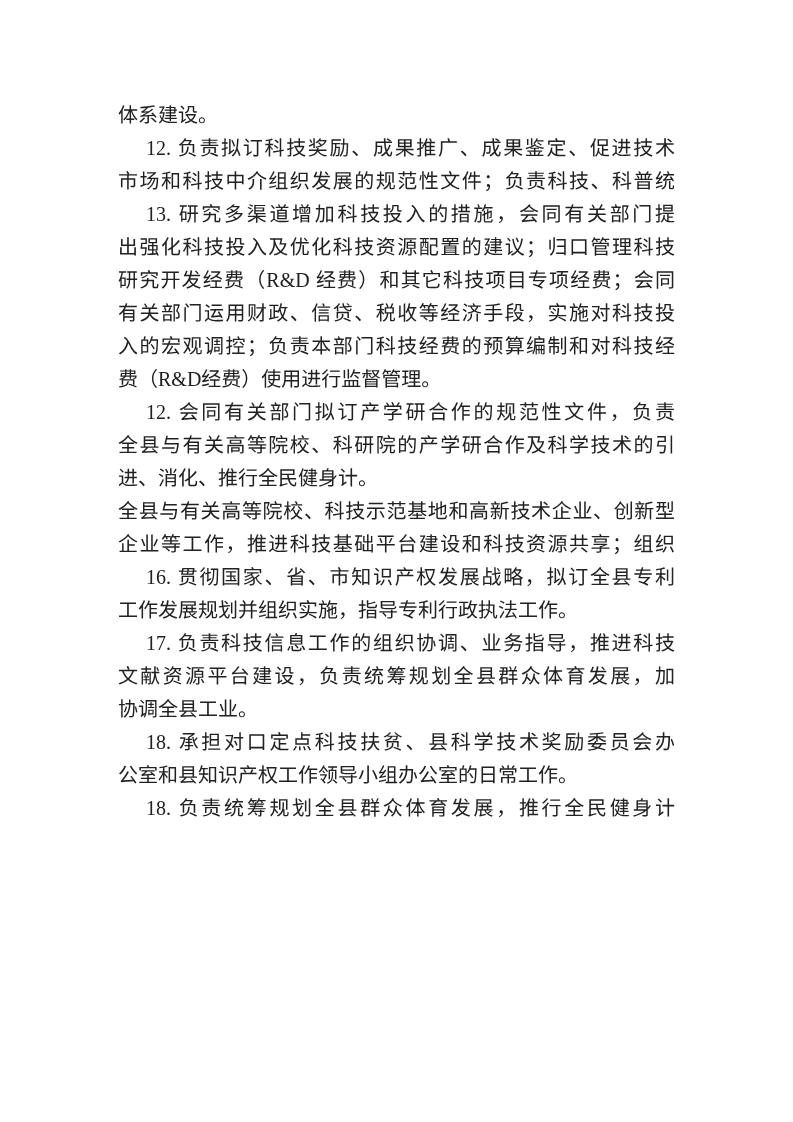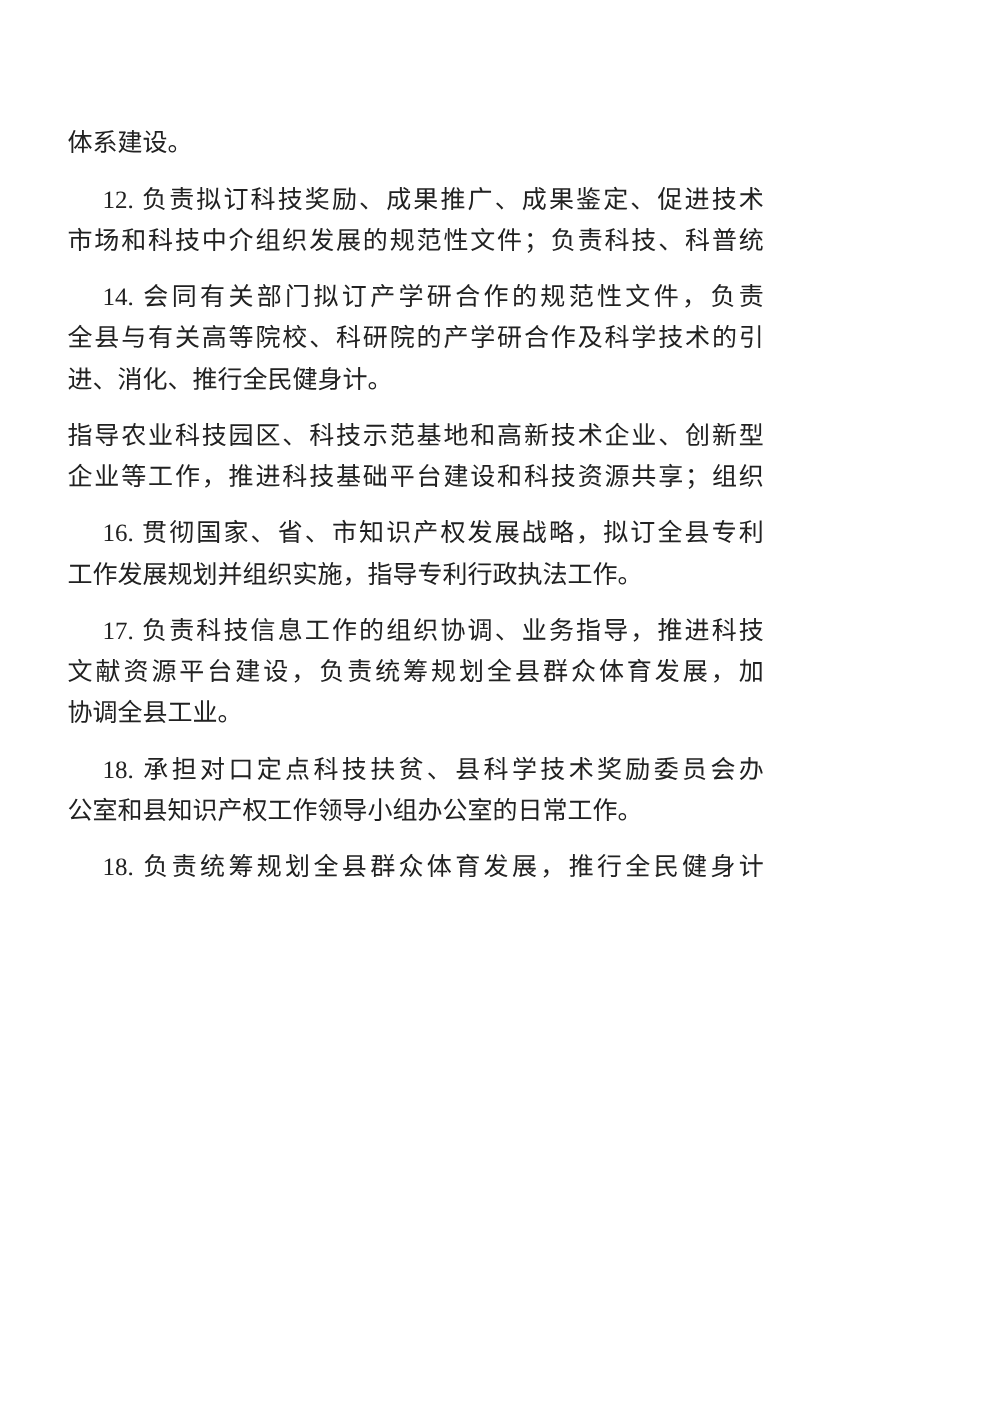--- a/index.html
+++ b/index.html
@@ -6,30 +6,30 @@
     margin: 0;
     padding: 0;
     background: #ffffff;
   }
   .page {
     position: relative;
     width: 793px;
     height: 1122px;
     box-sizing: border-box;
     background: #ffffff;
-    padding: 99px 118px 0 54px;
+    padding: 99px 118px 0 118px;
     overflow: hidden;
     font-family: "Liberation Serif", "DejaVu Serif", serif;
     color: #212121;
   }
   .doc {
     width: 557px;
   }
   .paragraph { margin: 0; }
-  .paragraph + .paragraph { margin-top: 12px; }
+  .paragraph + .paragraph { margin-top: 0; }
   .line {
     font-size: 20px;
     line-height: 33px;
     text-align: justify;
     text-align-last: justify;
     
     font-weight: 400;
     letter-spacing: 0;
   }
   .line-end {
@@ -45,26 +45,34 @@
 <div class="page">
   <main class="doc" id="doc" style="color: rgb(33, 33, 33);">
       <div class="paragraph">
         <div class="line line-end">体系建设。</div>
       </div>
       <div class="paragraph">
         <div class="line line-indent">12. 负责拟订科技奖励、成果推广、成果鉴定、促进技术</div>
         <div class="line">市场和科技中介组织发展的规范性文件；负责科技、科普统</div>
       </div>
       <div class="paragraph">
-        <div class="line line-indent">14. 会同有关部门拟订产学研合作的规范性文件，负责</div>
+        <div class="line line-indent">13. 研究多渠道增加科技投入的措施，会同有关部门提</div>
+        <div class="line">出强化科技投入及优化科技资源配置的建议；归口管理科技</div>
+        <div class="line">研究开发经费（R&amp;D 经费）和其它科技项目专项经费；会同</div>
+        <div class="line">有关部门运用财政、信贷、税收等经济手段，实施对科技投</div>
+        <div class="line">入的宏观调控；负责本部门科技经费的预算编制和对科技经</div>
+        <div class="line line-end">费（R&amp;D经费）使用进行监督管理。</div>
+      </div>
+      <div class="paragraph">
+        <div class="line line-indent">12. 会同有关部门拟订产学研合作的规范性文件，负责</div>
         <div class="line">全县与有关高等院校、科研院的产学研合作及科学技术的引</div>
         <div class="line line-end">进、消化、推行全民健身计。</div>
       </div>
       <div class="paragraph">
-        <div class="line">指导农业科技园区、科技示范基地和高新技术企业、创新型</div>
+        <div class="line">全县与有关高等院校、科技示范基地和高新技术企业、创新型</div>
         <div class="line">企业等工作，推进科技基础平台建设和科技资源共享；组织</div>
       </div>
       <div class="paragraph">
         <div class="line line-indent">16. 贯彻国家、省、市知识产权发展战略，拟订全县专利</div>
         <div class="line line-end">工作发展规划并组织实施，指导专利行政执法工作。</div>
       </div>
       <div class="paragraph">
         <div class="line line-indent">17. 负责科技信息工作的组织协调、业务指导，推进科技</div>
         <div class="line">文献资源平台建设，负责统筹规划全县群众体育发展，加</div>
         <div class="line line-end">协调全县工业。</div>

